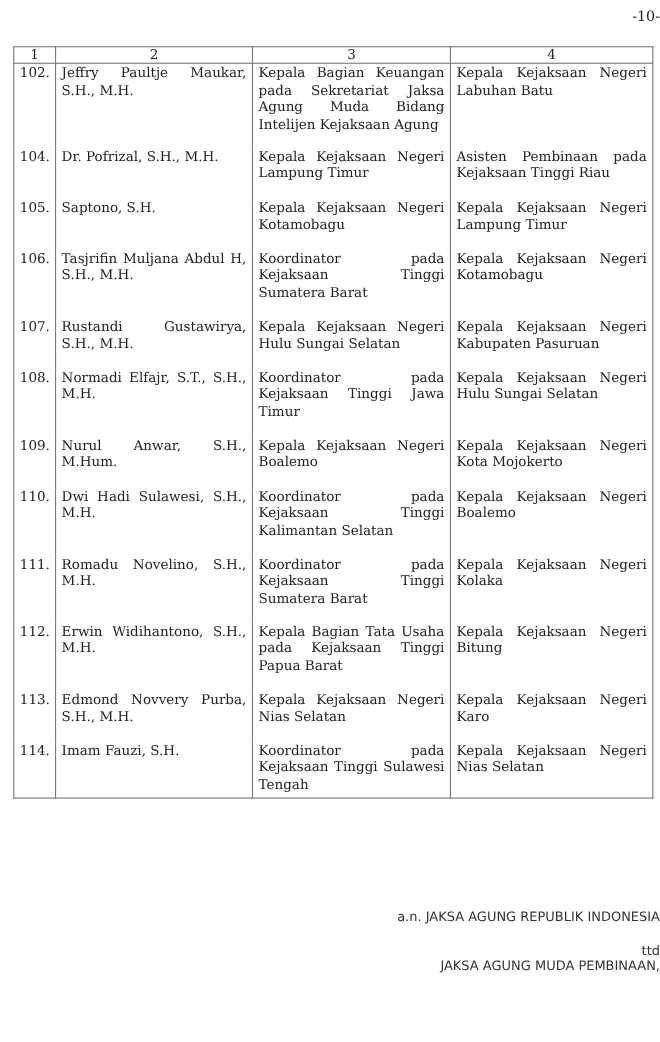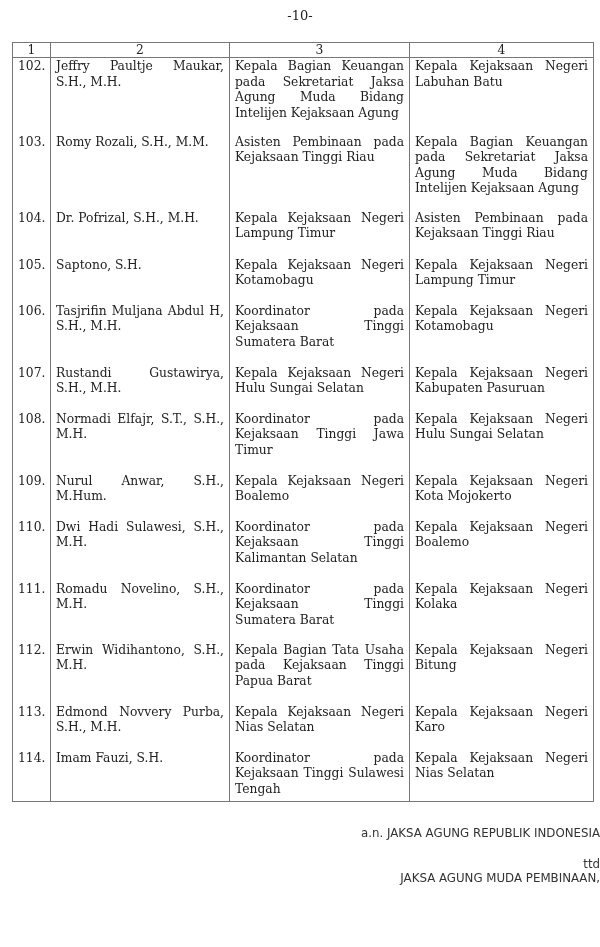--- a/index.html
+++ b/index.html
@@ -1,18 +1,18 @@
 <!DOCTYPE html>
 <html><head>
 <meta charset="utf-8">
 <style>
   html, body { margin: 0; padding: 0; background: #ffffff; }
   body { width: 600px; height: 947px; position: relative; overflow: hidden;
          font-family: "DejaVu Serif", serif; color: #222; }
-  .page-num { position: absolute; top: 8px; left: 0; width: 600px; text-align: center;
+  .page-num { position: absolute; top: 8px; left: 0; width: 600px; text-align: right;
               font-size: 13px; }
   table.main { position: absolute; left: 12px; top: 42px; width: 581px;
                border-collapse: collapse; table-layout: fixed;
                font-size: 12.3px; line-height: 15.5px; }
   table.main col.c1 { width: 38px; }
   table.main col.c2 { width: 179px; }
   table.main col.c3 { width: 180px; }
   table.main col.c4 { width: 184px; }
   table.main th, table.main td { border-left: 1px solid #777; border-right: 1px solid #777;
                padding: 0 5px; vertical-align: top; }
@@ -43,26 +43,20 @@
       <th>3</th>
       <th>4</th>
     </tr>
   </thead>
   <tbody id="tbody">
       <tr style="height: 77px;">
         <td class="num" style="padding-top: 1px;">102.</td>
         <td class="txt" style="padding-top: 1px;">Jeffry Paultje Maukar, S.H., M.H.</td>
         <td class="txt" style="padding-top: 1px;">Kepala Bagian Keuangan pada Sekretariat Jaksa Agung Muda Bidang Intelijen Kejaksaan Agung</td>
         <td class="txt" style="padding-top: 1px;">Kepala Kejaksaan Negeri Labuhan Batu</td>
-      </tr>
-      <tr style="height: 76px;">
-        <td class="num">103.</td>
-        <td class="txt">Romy Rozali, S.H., M.M.</td>
-        <td class="txt">Asisten Pembinaan pada Kejaksaan Tinggi Riau</td>
-        <td class="txt">Kepala Bagian Keuangan pada Sekretariat Jaksa Agung Muda Bidang Intelijen Kejaksaan Agung</td>
       </tr>
       <tr style="height: 47px;">
         <td class="num">104.</td>
         <td class="txt">Dr. Pofrizal, S.H., M.H.</td>
         <td class="txt">Kepala Kejaksaan Negeri Lampung Timur</td>
         <td class="txt">Asisten Pembinaan pada Kejaksaan Tinggi Riau</td>
       </tr>
       <tr style="height: 46px;">
         <td class="num">105.</td>
         <td class="txt">Saptono, S.H.</td>

